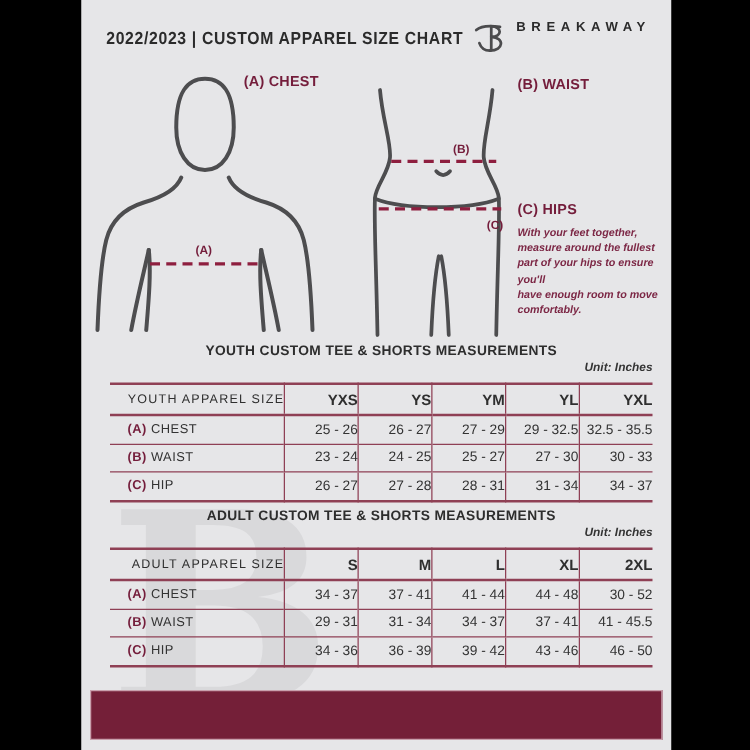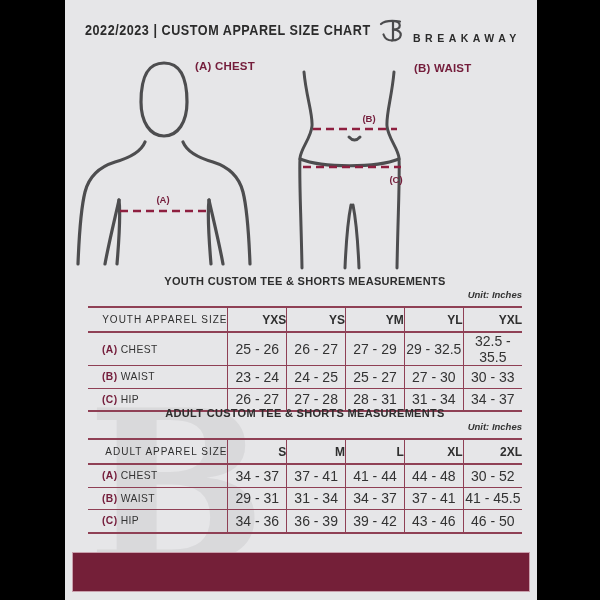--- a/index.html
+++ b/index.html
@@ -3,21 +3,21 @@
 <meta charset="utf-8">
 <style>
   html,body{margin:0;padding:0;background:#000;}
   .stage{position:relative;width:600px;height:600px;background:var(--frame,#000);overflow:hidden;
          font-family:"Liberation Sans",sans-serif;}
   .doc{position:absolute;left:65px;top:0;width:472px;height:600px;background:var(--bg,#e6e6e8);overflow:hidden;}
 
   
   .hdr-title{position:absolute;left:20px;top:22px;font-weight:700;font-size:14px;letter-spacing:.6px;
              color:var(--ink,#2b2b2b);transform:scaleX(.9);transform-origin:left center;white-space:nowrap;}
-  .brand{position:absolute;left:314px;top:16px;display:flex;align-items:flex-end;gap:7px;}
+  .brand{position:absolute;left:314px;top:16px;display:flex;align-items:flex-start;gap:7px;}
   .brand-name{font-weight:700;font-size:10.5px;letter-spacing:4.5px;color:var(--ink,#2b2b2b);white-space:nowrap;}
 
   
   .watermark{position:absolute;left:22px;top:382px;font-family:"DejaVu Serif",serif;font-weight:700;
              font-size:212px;line-height:1;color:var(--wmark,#d9d9db);z-index:0;user-select:none;}
 
   
   .instr{position:absolute;z-index:2;}
   .instr h3{margin:0 0 6px 0;font-size:11.5px;font-weight:700;color:var(--maroon,#741d3b);letter-spacing:.2px;}
   .instr p{margin:0;font-size:8.6px;font-style:italic;font-weight:600;line-height:1.42;
@@ -36,21 +36,21 @@
   .msection.youth{top:275px;}
   .msection.adult{top:407px;}
   .msection .sec-title{font-size:11px;font-weight:700;letter-spacing:.3px;color:#2d2d2d;text-align:center;}
   .msection .sec-unit{font-size:9.5px;font-style:italic;font-weight:600;color:#343434;text-align:right;margin-top:2px;}
   table.sizes{border-collapse:collapse;width:434px;margin-top:6px;table-layout:fixed;
               border-top:2px solid var(--tborder,#8f4055);border-bottom:2px solid var(--tborder,#8f4055);}
   table.sizes th,table.sizes td{padding:0;background:transparent;}
   table.sizes thead th{height:23px;font-weight:700;font-size:12px;color:#2f2f2f;text-align:right;
                        border-bottom:2px solid var(--tborder,#8f4055);}
   table.sizes thead th.lbl{font-weight:400;font-size:10px;letter-spacing:1px;text-align:right;padding-left:14px;}
-  table.sizes tbody td{height:21.5px;font-size:14px;color:#333;text-align:center;}
+  table.sizes tbody td{height:21.5px;font-size:11px;color:#333;text-align:right;}
   table.sizes tbody tr + tr td{border-top:1.5px solid var(--tborder,#8f4055);}
   table.sizes th:not(:first-child),table.sizes td:not(:first-child){border-left:1.5px solid var(--tborder,#8f4055);}
   table.sizes td.lbl{text-align:left;padding-left:14px;font-size:10.3px;letter-spacing:.4px;color:#333;}
   table.sizes td.lbl .pfx{font-weight:700;color:var(--maroon,#741d3b);}
 
   
   .footer-bar{position:absolute;left:7px;top:552px;width:456px;height:38px;background:var(--footer,#741f38);
               border:1px solid #c9a0ad;z-index:3;}
 </style>
 </head>
@@ -103,20 +103,25 @@
       <path d="M15,109 L113,109" stroke="#8e1f3f" stroke-width="2.6" stroke-dasharray="8 5"></path>
       <text x="108" y="125" text-anchor="middle" font-size="9.5" font-weight="bold" fill="#741d3b" font-family="Liberation Sans, sans-serif">(C)</text>
     </svg>
 
     <div class="instr instr-a">
       <h3>(A) CHEST</h3>
     </div>
     <div class="instr instr-b">
       <h3>(B) WAIST</h3>
     </div>
+    <div class="instr instr-c">
+      <h3>(C) HIPS</h3>
+      <p>With your feet together, measure around the fullest part of your hips to ensure you'll
+have enough room to move comfortably.</p>
+    </div>
 
     <div class="msection youth">
       <div class="sec-title">YOUTH CUSTOM TEE &amp; SHORTS MEASUREMENTS</div>
       <div class="sec-unit">Unit: Inches</div>
       <table class="sizes">
           <colgroup>
             <col style="width: 32.25%;">
             <col style="width: 13.55%;">
             <col style="width: 13.55%;">
             <col style="width: 13.55%;">

